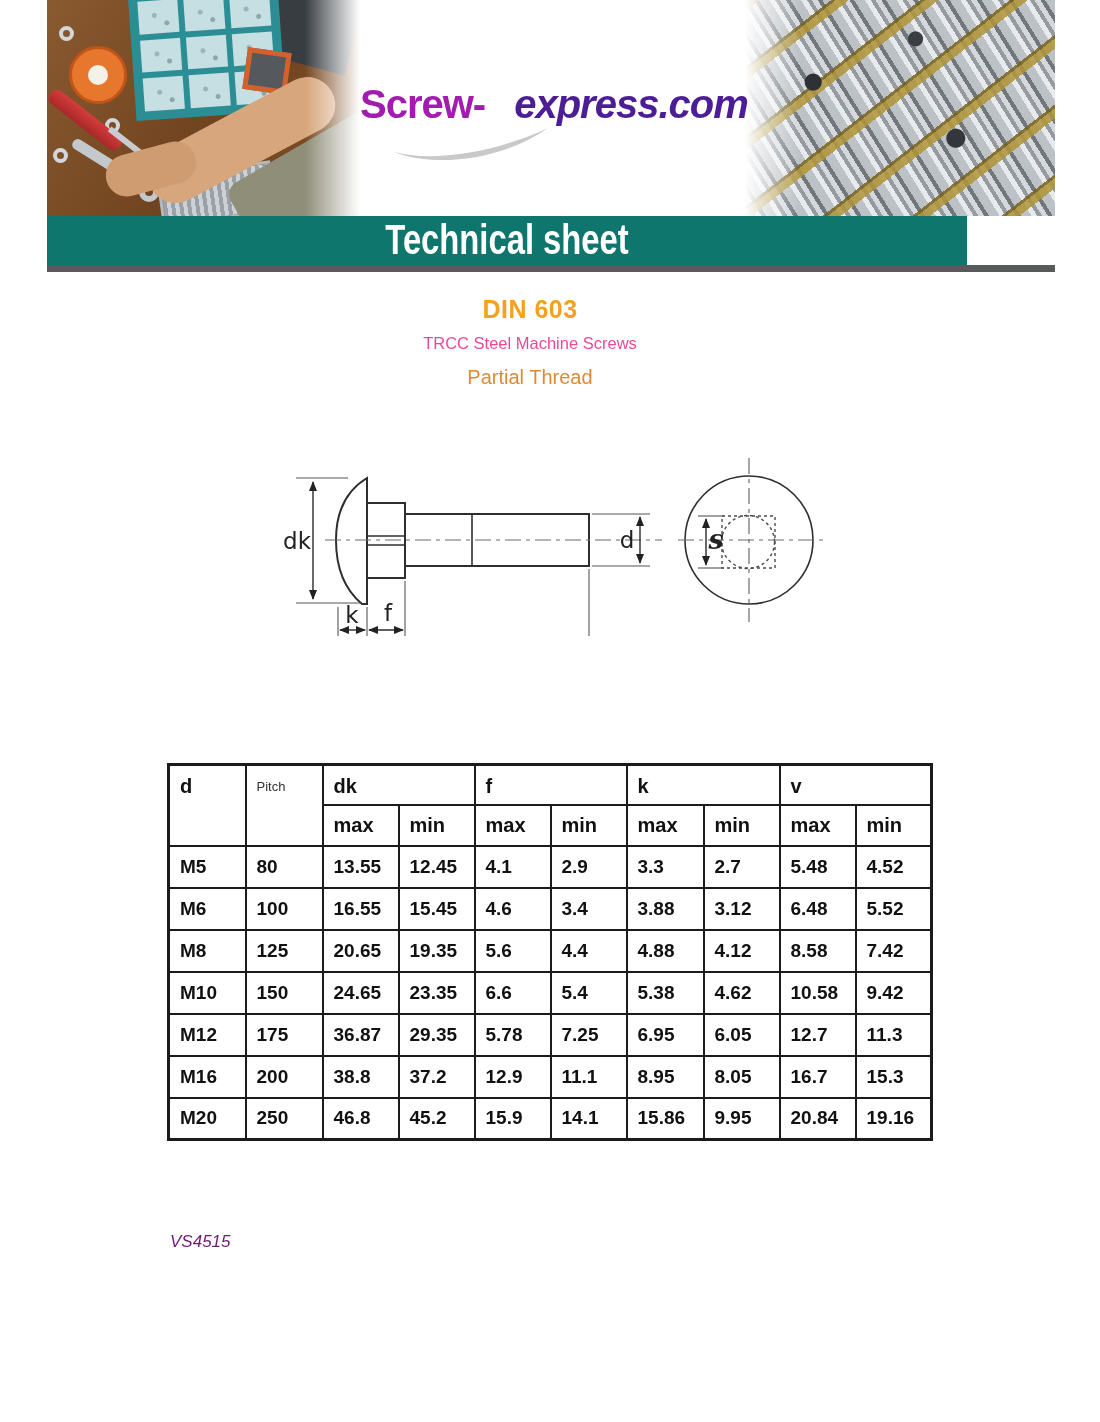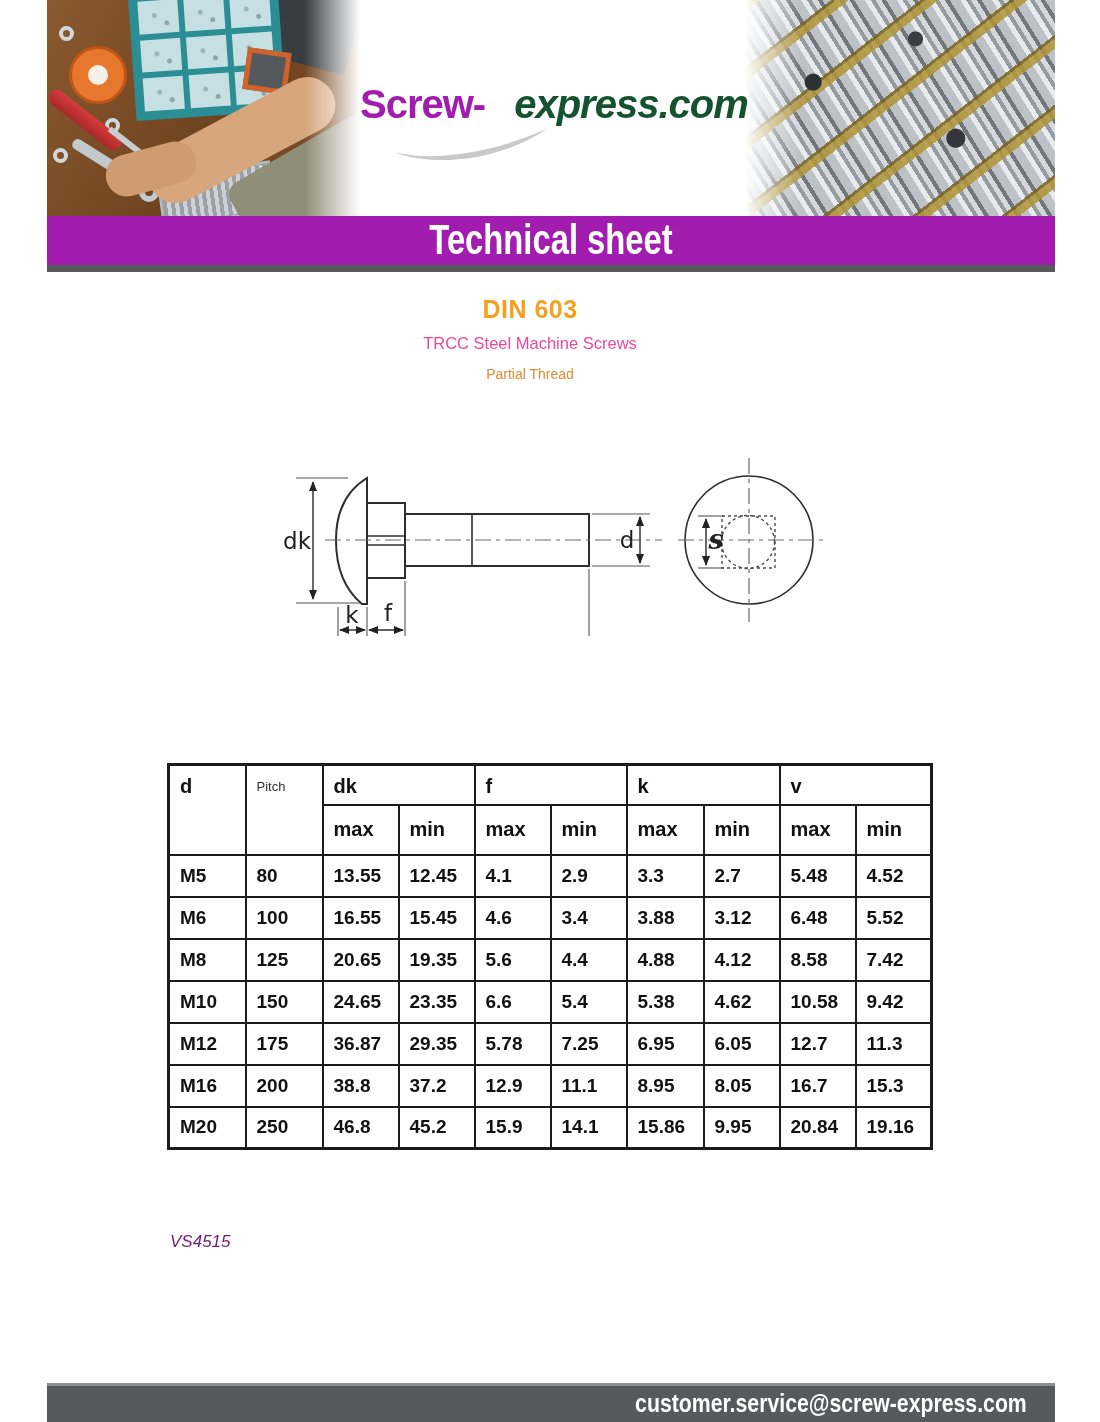--- a/index.html
+++ b/index.html
@@ -46,54 +46,54 @@
   .tray { left:112px; top:168px; width:115px; height:52px; transform:rotate(-8deg);
     background:repeating-linear-gradient(90deg,#9aa0a5 0 4px,#ccd1d5 4px 8px); border:3px solid #b4b9bd; }
   .forearm { left:92px; top:112px; width:205px; height:56px; border-radius:28px; background:#d7a67c; transform:rotate(-28deg); }
   .hand2 { left:58px; top:148px; width:92px; height:42px; border-radius:21px; background:#cf9c72; transform:rotate(-15deg); }
   .sleeve { left:188px; top:142px; width:165px; height:88px; border-radius:14px; background:#8f8e79; transform:rotate(-30deg); }
 
   
   #logo { position:absolute; left:360px; top:82px; width:385px; text-align:center;
     font-size:40px; font-weight:bold; letter-spacing:-1px; white-space:nowrap; }
   #logo .lg1 { color:#a21caf; }
-  #logo .lg2 { color:#14532d; font-style:italic;margin-left:29px; }
+  #logo .lg2 { color:#4c1d95; font-style:italic;margin-left:29px; }
   #logo-swoosh { position:absolute; left:390px; top:120px; width:165px; height:46px; }
 
   
-  #banner { position:absolute; left:47px; top:216px; width:1008px; height:49px; background:#a21caf; }
+  #banner { position:absolute; left:47px; top:216px; width:920px; height:49px; background:#0f766e; }
   #banner-title { width:100%; text-align:center; color:#ffffff; font-weight:bold;
     font-size:42px; line-height:47px; letter-spacing:0; transform:scaleX(0.78); transform-origin:center; }
   #gray-rule { position:absolute; left:47px; top:265px; width:1008px; height:7px; background:#58595b; }
 
   
   .center-text { position:absolute; left:0; width:1060px; text-align:center; }
   #std-title { top:295px; color:#f5a120; font-size:25px; font-weight:bold; letter-spacing:0.5px; }
   #sub-title { top:334px; color:#ec4899; font-size:16.5px; }
-  #thread-title { top:366px; color:#df8a33; font-size:14px; }
+  #thread-title { top:366px; color:#df8a33; font-size:20px; }
 
   
   #drawing { position:absolute; left:250px; top:438px; }
   #drawing .shape { fill:#ffffff; stroke:#2e2e2e; stroke-width:2; }
   #drawing .thin  { stroke:#2e2e2e; stroke-width:1.6; fill:none; }
   #drawing .dim   { stroke:#2a2a2a; stroke-width:1.4; fill:none; }
   #drawing .ext   { stroke:#555; stroke-width:1.1; fill:none; }
   #drawing .cline { stroke:#6a6a6a; stroke-width:1.2; fill:none; stroke-dasharray:16 5 4 5; }
   #drawing .dash  { stroke:#4c4c4c; stroke-width:1.4; fill:none; stroke-dasharray:3 3; }
   #drawing text { font-family:"DejaVu Sans", sans-serif; font-size:23px; fill:#222; }
   #drawing .slabel { font-family:"DejaVu Serif", serif; font-size:27px; font-weight:bold; font-style:italic; }
 
   
   #spec-table { position:absolute; left:167px; top:763px; border-collapse:collapse;
     table-layout:fixed; width:763px; }
   #spec-table { border:3px solid #1b1b1b; }
   #spec-table th, #spec-table td { border:2px solid #1b1b1b; text-align:left; padding-left:10px; color:#111; }
   #spec-table thead tr.r1 th { height:40px; vertical-align:top; padding-top:9px; font-size:20px; font-weight:bold; }
   #spec-table thead tr.r1 th.pitch-h { font-size:13px; font-weight:normal; color:#333; padding-top:13px; }
-  #spec-table thead tr.r2 th { height:50px; font-size:20px; font-weight:bold; vertical-align:middle; }
+  #spec-table thead tr.r2 th { height:41px; font-size:20px; font-weight:bold; vertical-align:middle; }
   #spec-table tbody td { height:42px; font-size:19px; font-weight:bold; vertical-align:middle; }
 
   
   #ref-code { position:absolute; left:170px; top:1232px; font-style:italic; font-size:17px; color:#701a75; }
   #footer-bar { position:absolute; left:47px; top:1383px; width:1008px; height:39px;
     background:#58595b; border-top:3px solid #8d8e90; }
   #footer-email { position:absolute; right:28px; top:0; line-height:34px; color:#ffffff;
     font-weight:bold; font-size:25px; transform:scaleX(0.85); transform-origin:right center; white-space:nowrap; }
 </style>
 </head>
@@ -321,17 +321,14 @@
         <td>15.86</td>
         <td>9.95</td>
         <td>20.84</td>
         <td>19.16</td>
       </tr>
     </tbody>
   </table>
 
   <div id="ref-code">VS4515</div>
 
-  <div id="footer-bar">
-    <div id="footer-email">customer.service@screw-express.com</div>
-  </div>
 
 </div>
 
 </body></html>

